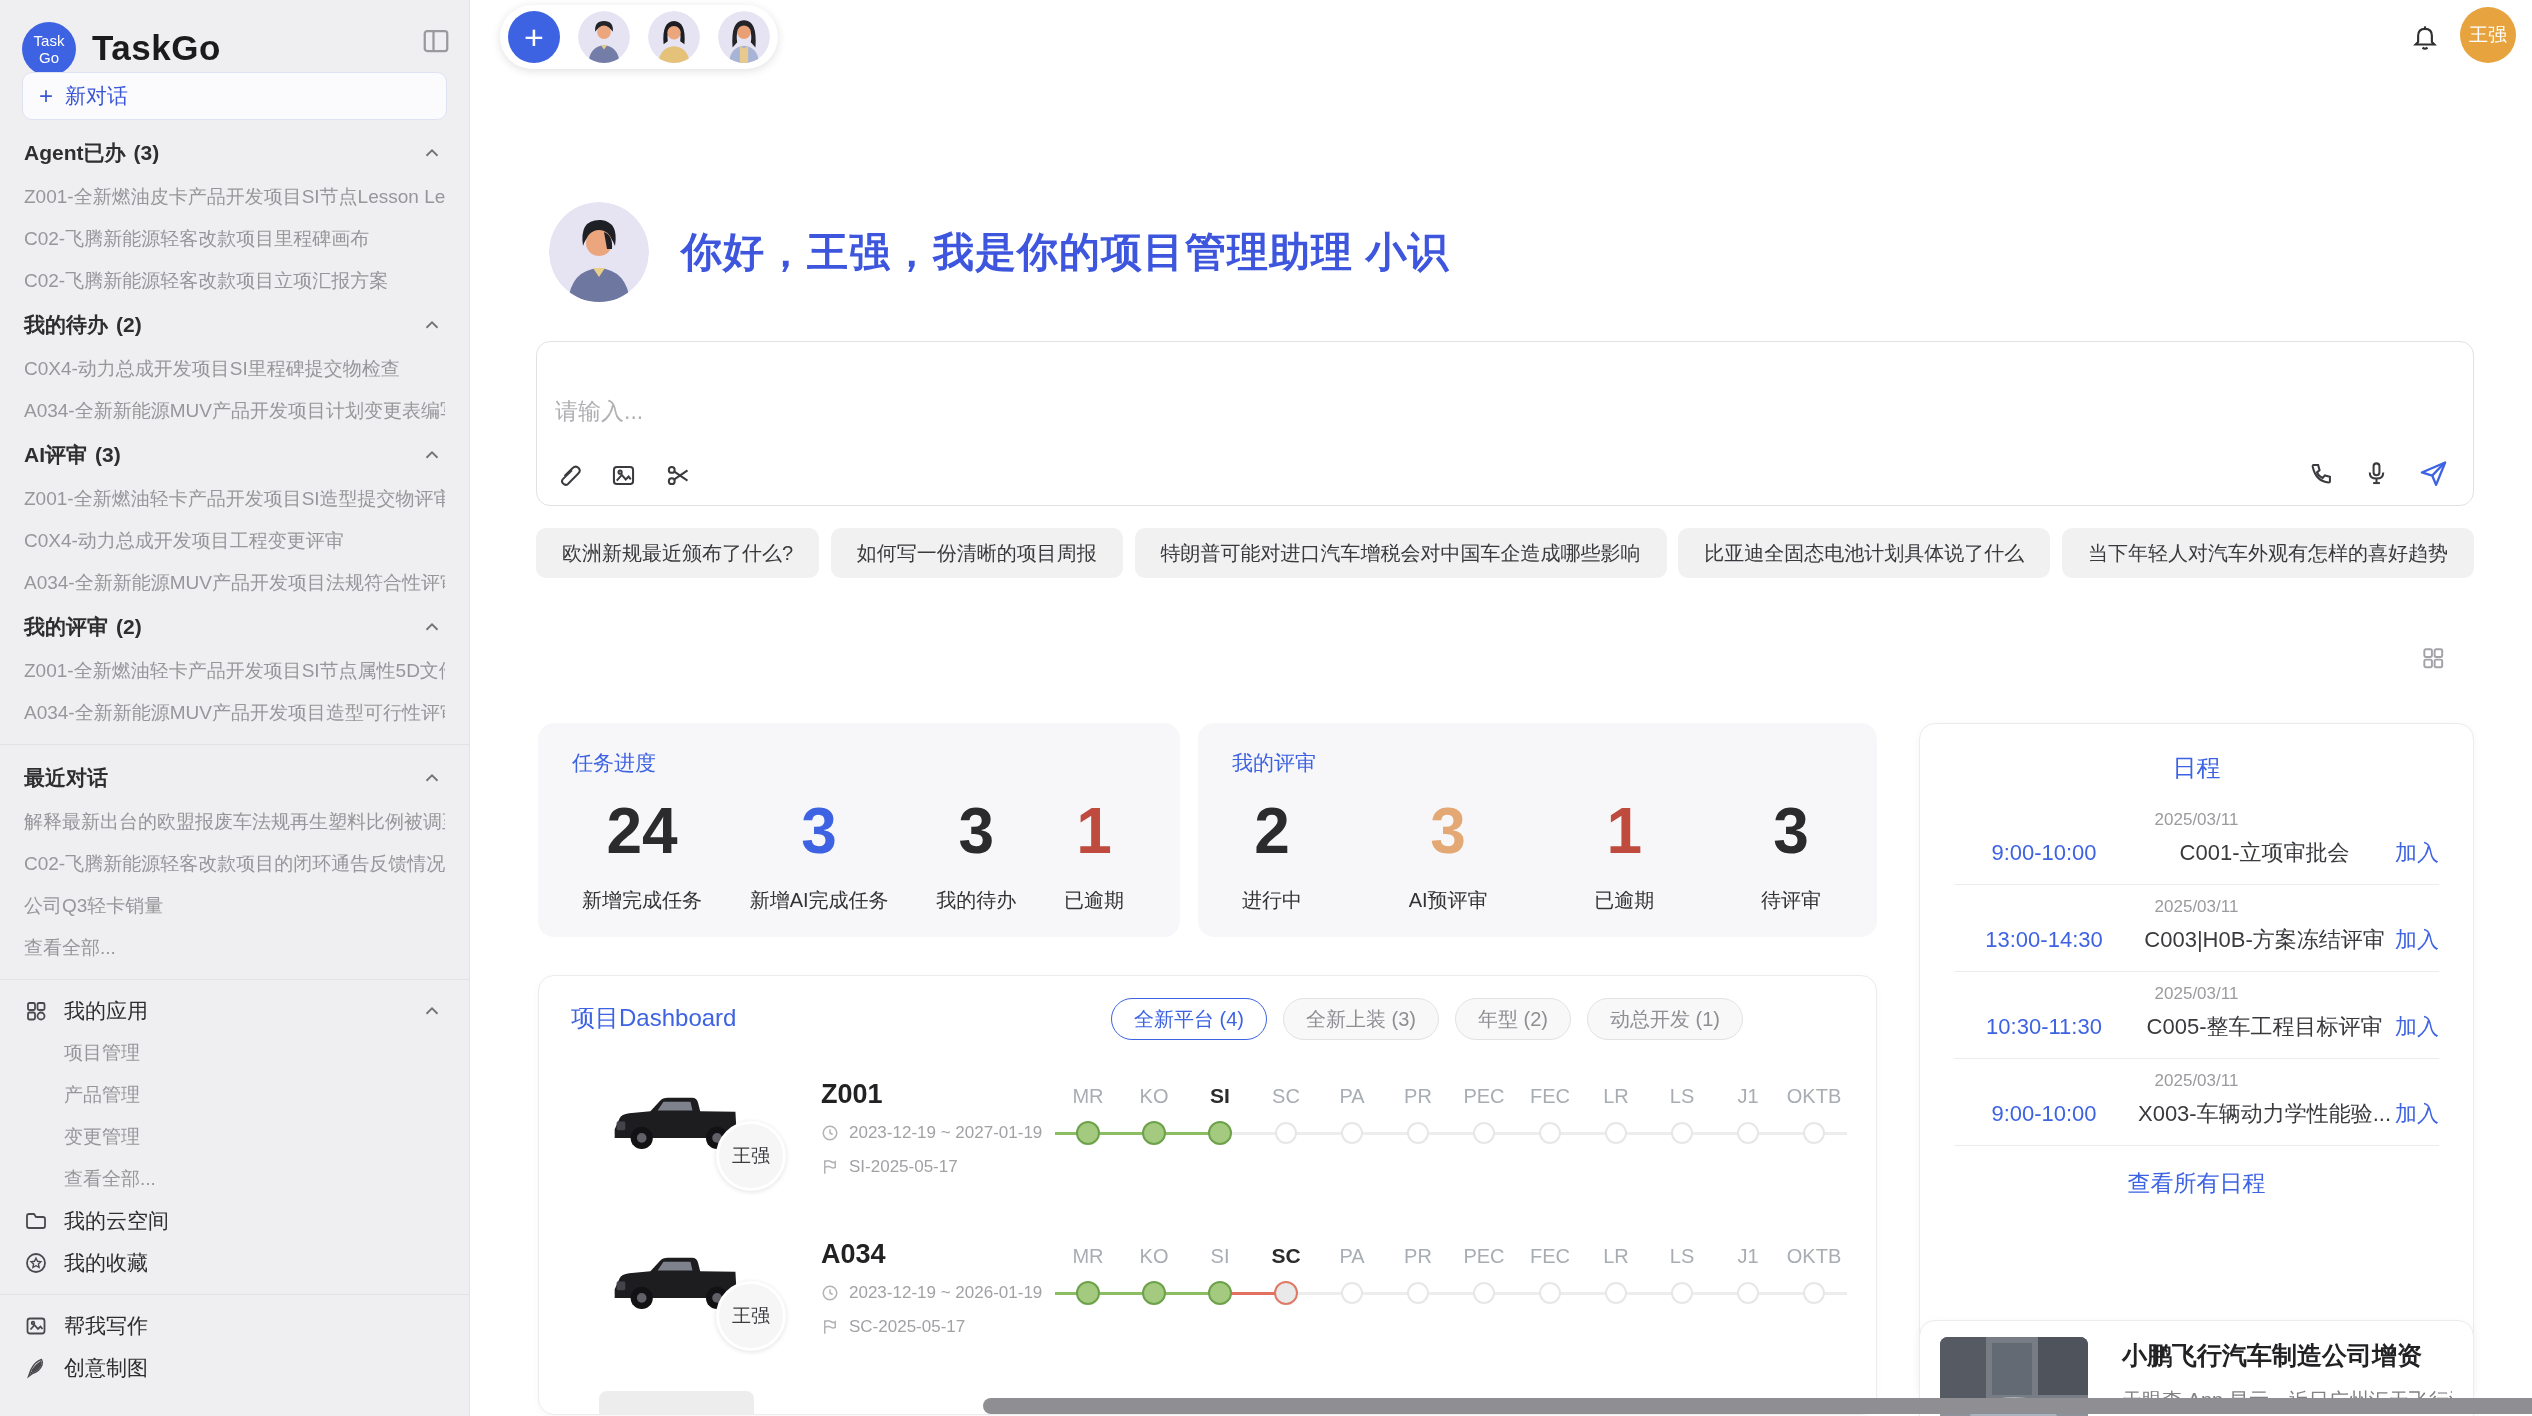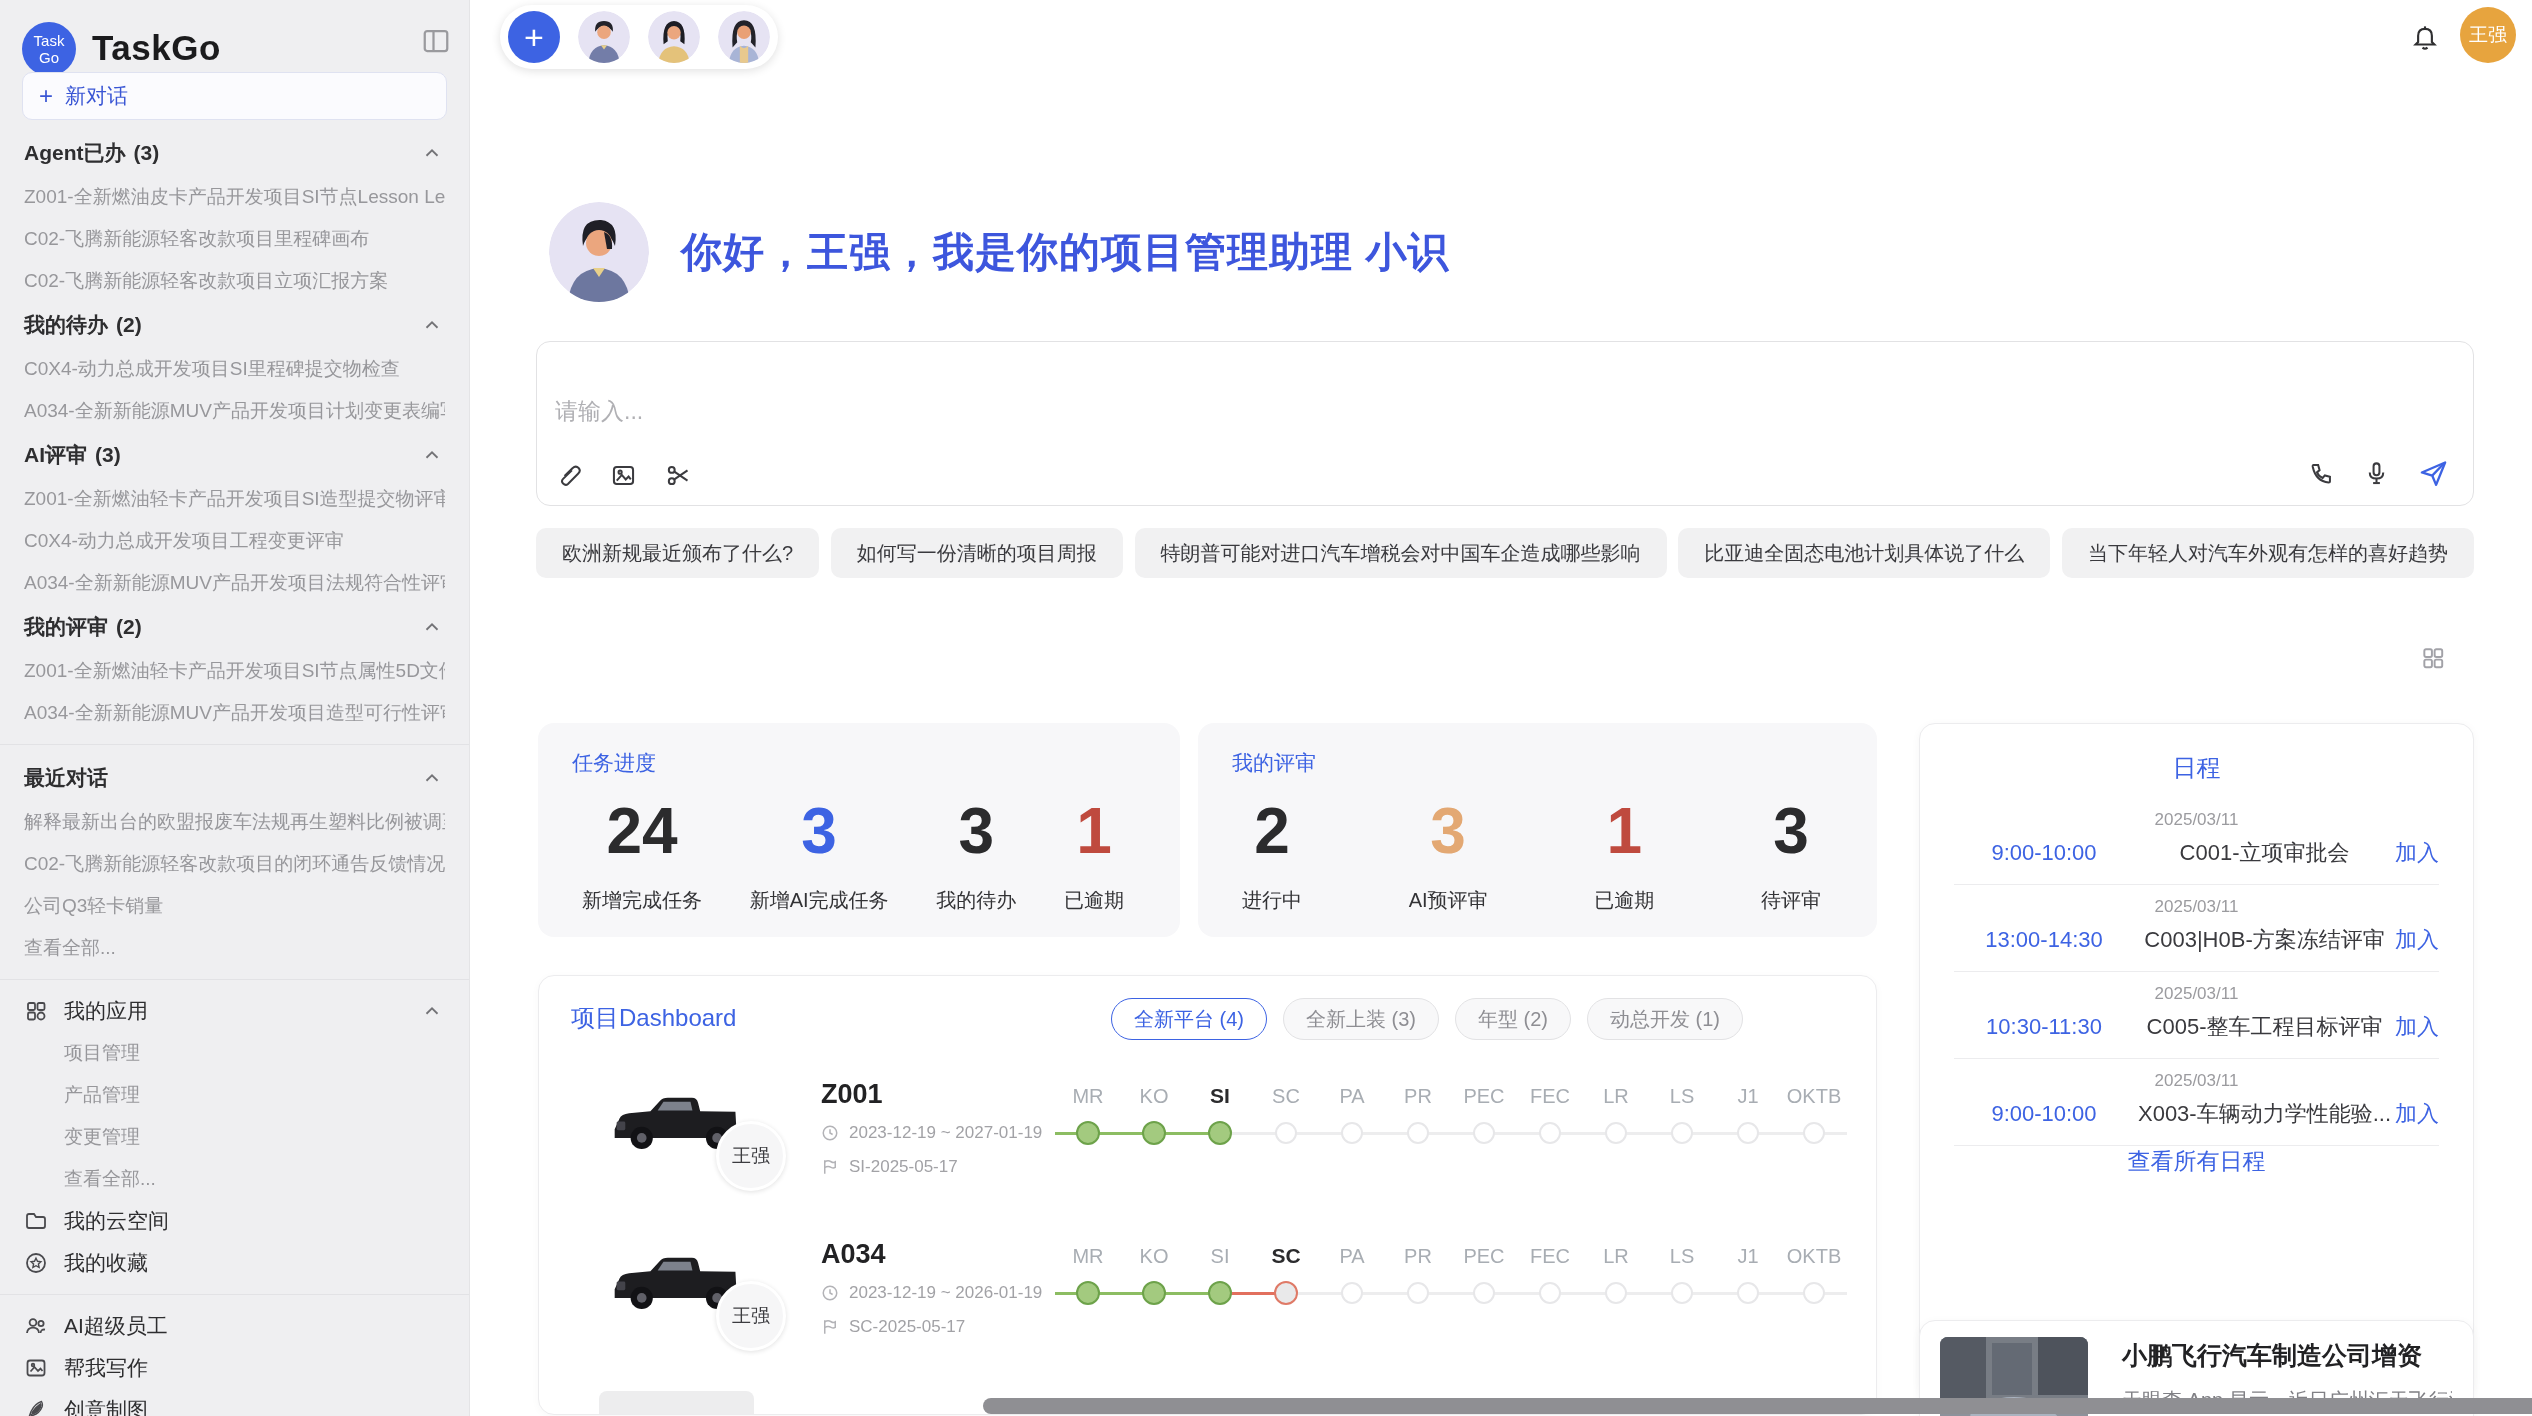--- a/index.html
+++ b/index.html
@@ -106,21 +106,21 @@
   
   .sched-card { position:absolute; left:1383px; top:723px; width:555px; height:674px; background:#fff; border:1px solid #ececee; border-radius:16px; box-shadow:0 2px 10px rgba(0,0,0,0.04); padding:28px 34px 0 34px; }
   .sched-title { text-align:center; font-size:24px; color:#3d63e3; margin-bottom:14px; }
   .sch-item { padding:12px 0 16px 0;text-align:center; }
   .sch-item + .sch-item { border-top:1px solid #ececee; }
   .sch-date { font-size:17px; color:#9b9b9f; margin-bottom:8px; }
   .sch-row { display:flex; align-items:center; }
   .sch-time { width:180px; font-size:22px; color:#3d63e3; }
   .sch-title { flex:1; font-size:22px; color:#3a3a3e; white-space:nowrap; overflow:hidden; }
   .sch-join { font-size:22px; color:#3d63e3; cursor:pointer; }
-  .sched-viewall { border-top:1px solid #ececee; text-align:center; font-size:23px; color:#3d63e3; cursor:pointer; }
+  .sched-viewall { border-top:1px solid #ececee; text-align:center; padding-top:22px; font-size:23px; color:#3d63e3; cursor:pointer; }
 
   .news-card { position:absolute; left:1383px; top:1320px; width:555px; height:140px; background:#fff; border:1px solid #ececee; border-radius:16px; box-shadow:0 2px 10px rgba(0,0,0,0.04); overflow:hidden; }
   .news-img { position:absolute; left:20px; top:16px; width:148px; height:100px; border-radius:8px; overflow:hidden; background:#6b7078; }
   .news-img svg { display:block; width:100%; height:100%; }
   .news-title { position:absolute; left:202px; top:18px; font-size:25px; font-weight:700; color:#222224; }
   .news-desc { position:absolute; left:202px; top:66px; width:330px; font-size:20px; color:#808085; white-space:nowrap; overflow:hidden; }
 
   .hscrollbar { position:absolute; left:513px; top:1398px; width:1936px; height:16px; border-radius:8px; background:#8f8f93; cursor:pointer; }
 
   .ic { display:block; width:100%; height:100%; }
@@ -271,31 +271,20 @@
             <svg class="ic" viewBox="0 0 24 24" fill="none" stroke="currentColor" stroke-width="1.8">
               <circle cx="12" cy="12" r="9"></circle>
               <path d="M12 7.2 L13.5 10.3 L16.9 10.7 L14.4 13 L15.1 16.4 L12 14.7 L8.9 16.4 L9.6 13 L7.1 10.7 L10.5 10.3 Z" stroke-width="1.4"></path>
             </svg>
           </span>
         <span>我的收藏</span>
       </div>
 
       <div class="sb-divider"></div>
 
-      <div class="sb-app-row">
-        <span class="ric">
-            <svg class="ic" viewBox="0 0 24 24" fill="none" stroke="currentColor" stroke-width="1.8">
-              <circle cx="9" cy="8.5" r="3.4"></circle>
-              <path d="M3 19 Q3.5 13.6 9 13.6 Q14.5 13.6 15 19"></path>
-              <circle cx="17" cy="9.5" r="2.6"></circle>
-              <path d="M16.5 19 Q17 15 21 15.6"></path>
-            </svg>
-          </span>
-        <span>AI超级员工</span>
-      </div>
       <div class="sb-app-row">
         <span class="ric">
             <svg class="ic" viewBox="0 0 24 24" fill="none" stroke="currentColor" stroke-width="1.8">
               <rect x="3.5" y="4.5" width="17" height="15" rx="2.5"></rect>
               <path d="M6.5 15.5 L10.5 11 L14 15 L16.5 12.5 L18.5 15"></path>
               <circle cx="9" cy="9" r="1.3"></circle>
             </svg>
           </span>
         <span>帮我写作</span>
       </div>

